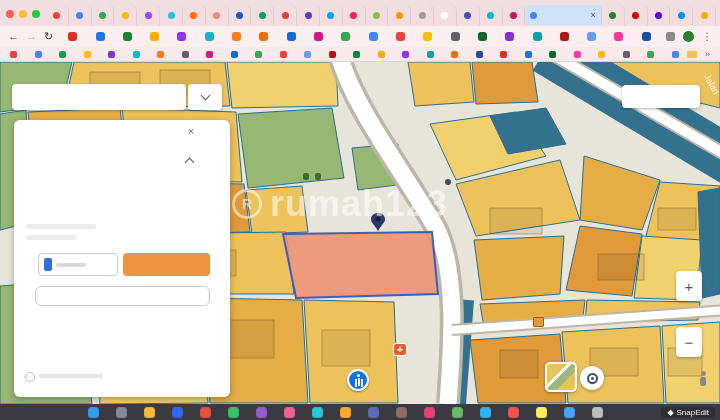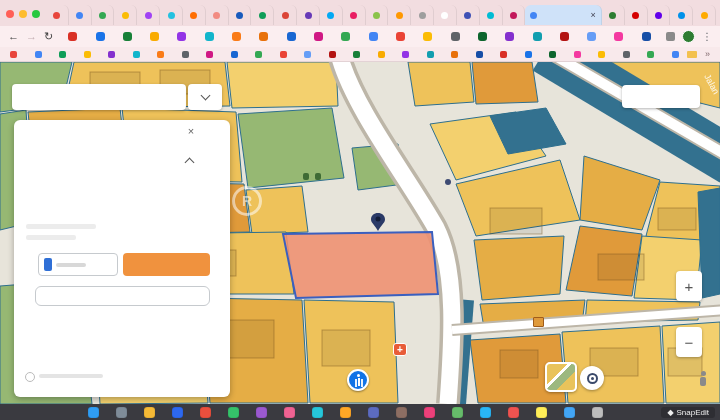--- a/index.html
+++ b/index.html
@@ -323,20 +323,21 @@
       <circle cx="448" cy="120" r="3" style="fill:var(--pin)" opacity="0.9"></circle>
       <g transform="translate(378,152)">
         <path d="M0 17 C-3 11 -7 9 -7 5.5 C-7 1.5 -4 -1 0 -1 C4 -1 7 1.5 7 5.5 C7 9 3 11 0 17 Z" style="fill:var(--pin)"></path>
         <circle cx="0" cy="5" r="2.5" fill="#121c38"></circle>
       </g>
       <text class="street-label" x="704" y="14" transform="rotate(62 704 14)">Jalan</text>
     </svg>
 
     <div class="watermark">
       <span class="wm-r">R</span>
+      <span class="wm-text">rumah123</span>
     </div>
 
     <div class="search shadowbox">
       <input placeholder="" style="">
     </div>
     <div class="dropdown shadowbox">
       <span class="cd chev-down"></span>
     </div>
     <div class="tr-box shadowbox"></div>
 

